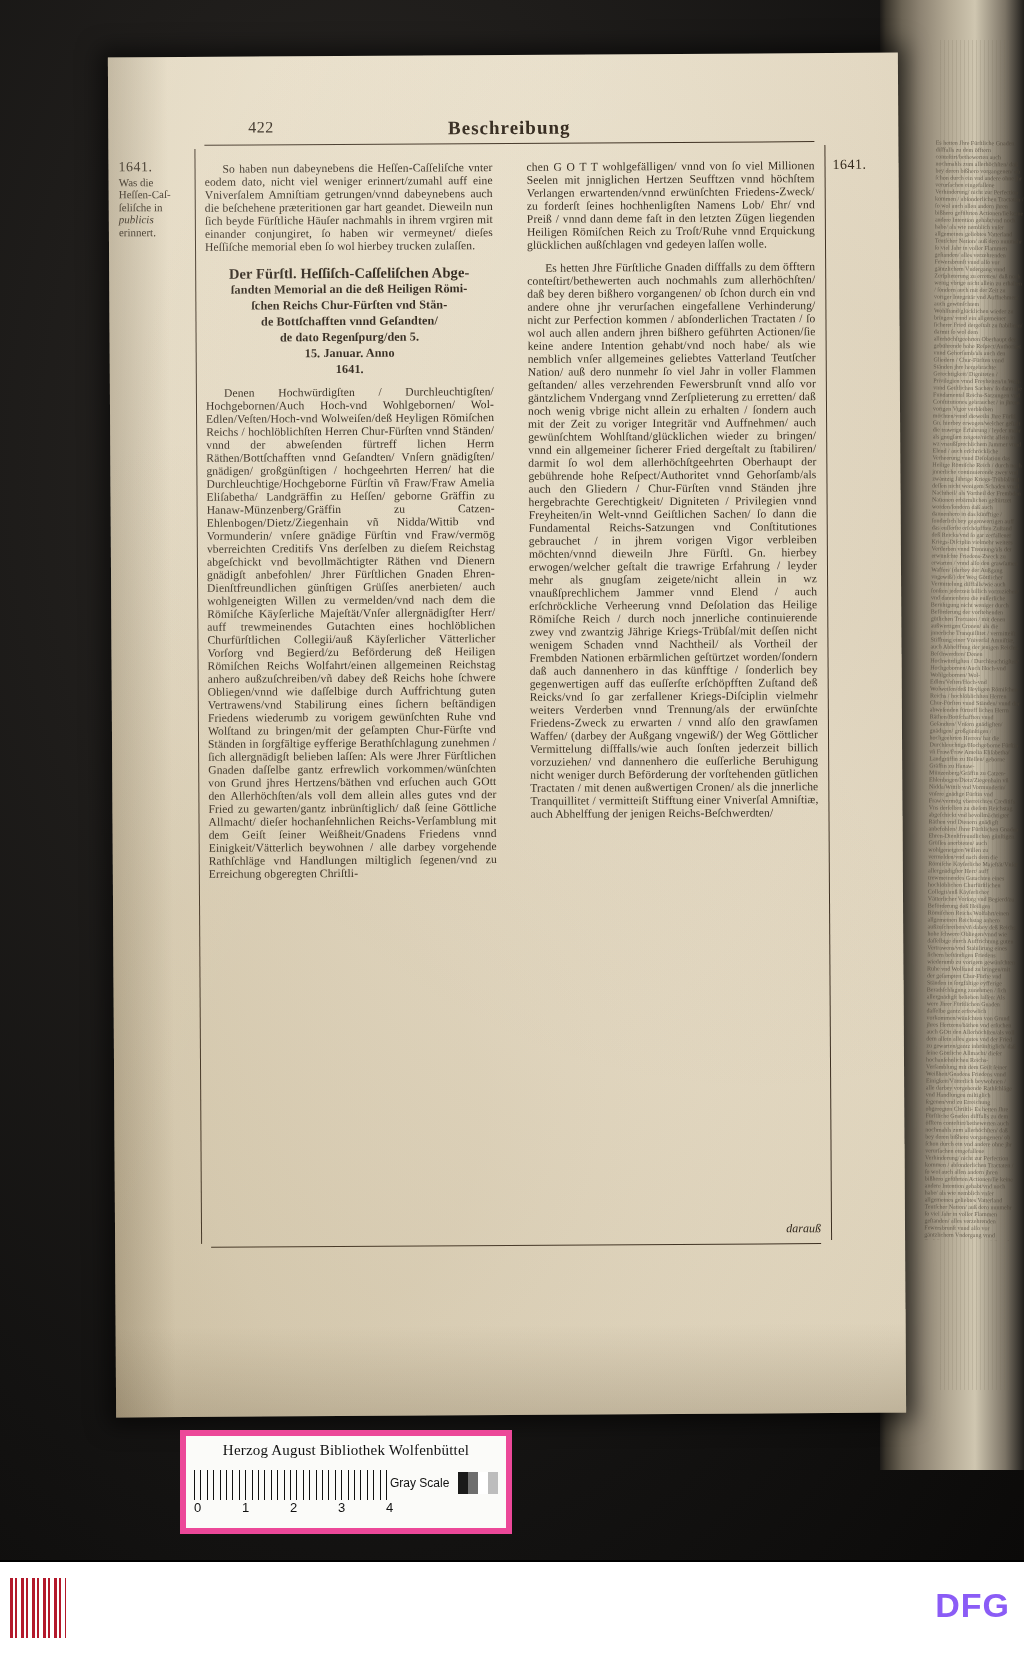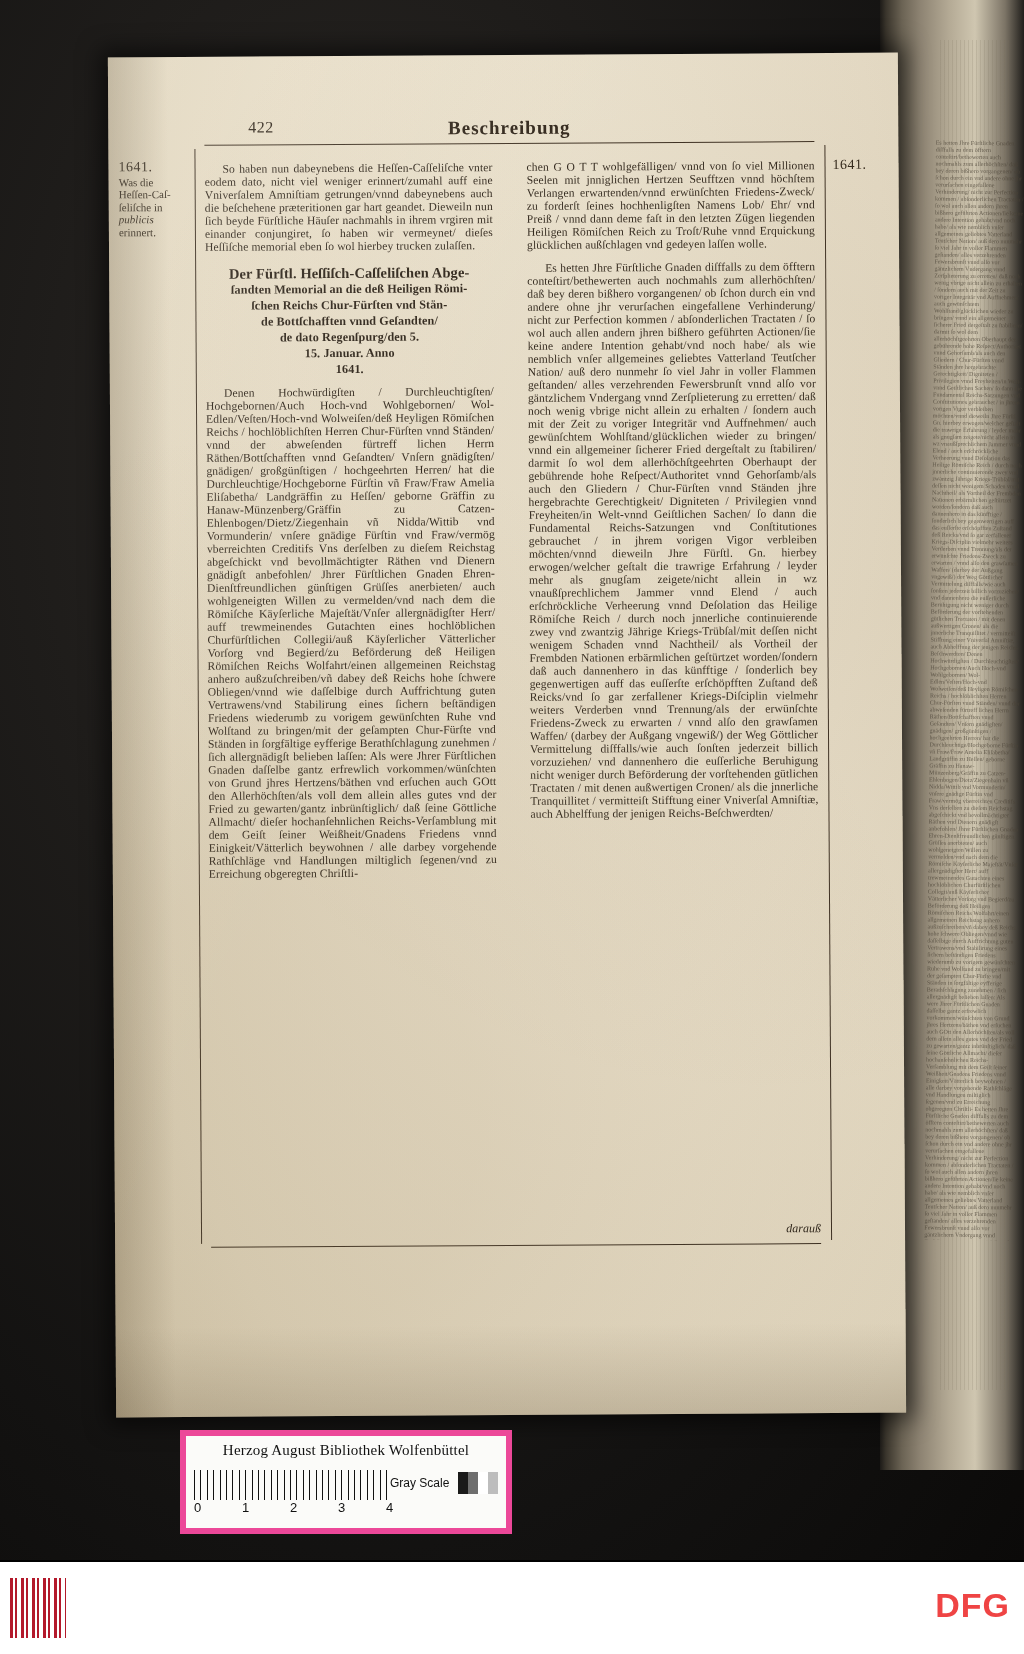--- a/index.html
+++ b/index.html
@@ -243,21 +243,21 @@
     font-size: 21px;
     color: #111;
     letter-spacing: .1px;
   }
   #dfg-logo {
     position: absolute;
     right: 14px; top: 24px;
     font-family: "Liberation Sans", sans-serif;
     font-weight: 700;
     font-size: 34px;
-    color: #ef4444;
+    color: #8b5cf6;
     letter-spacing: 1px;
   }
 </style>
 </head>
 <body>
 
 <div id="scan">
 
   <div id="mount"></div>
 

